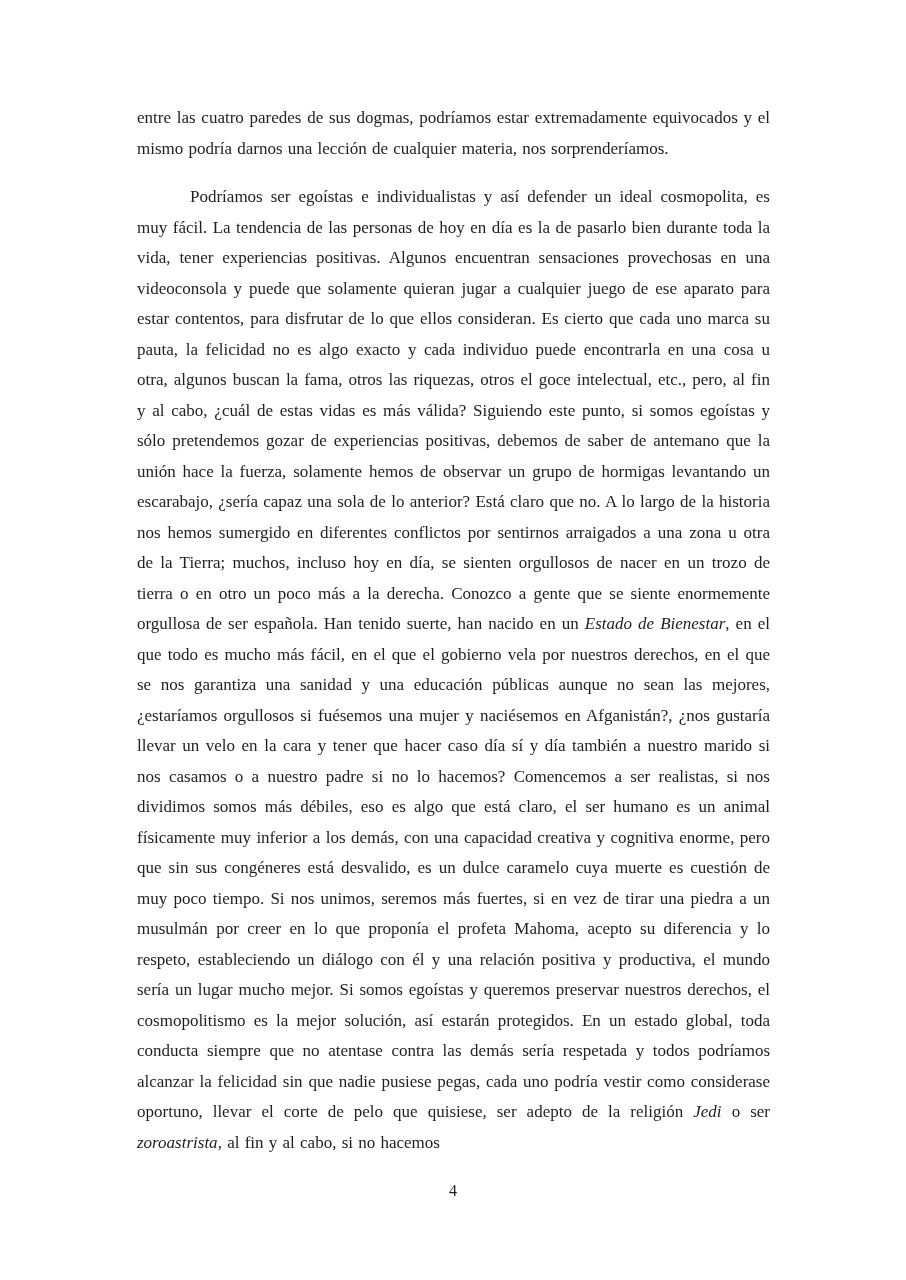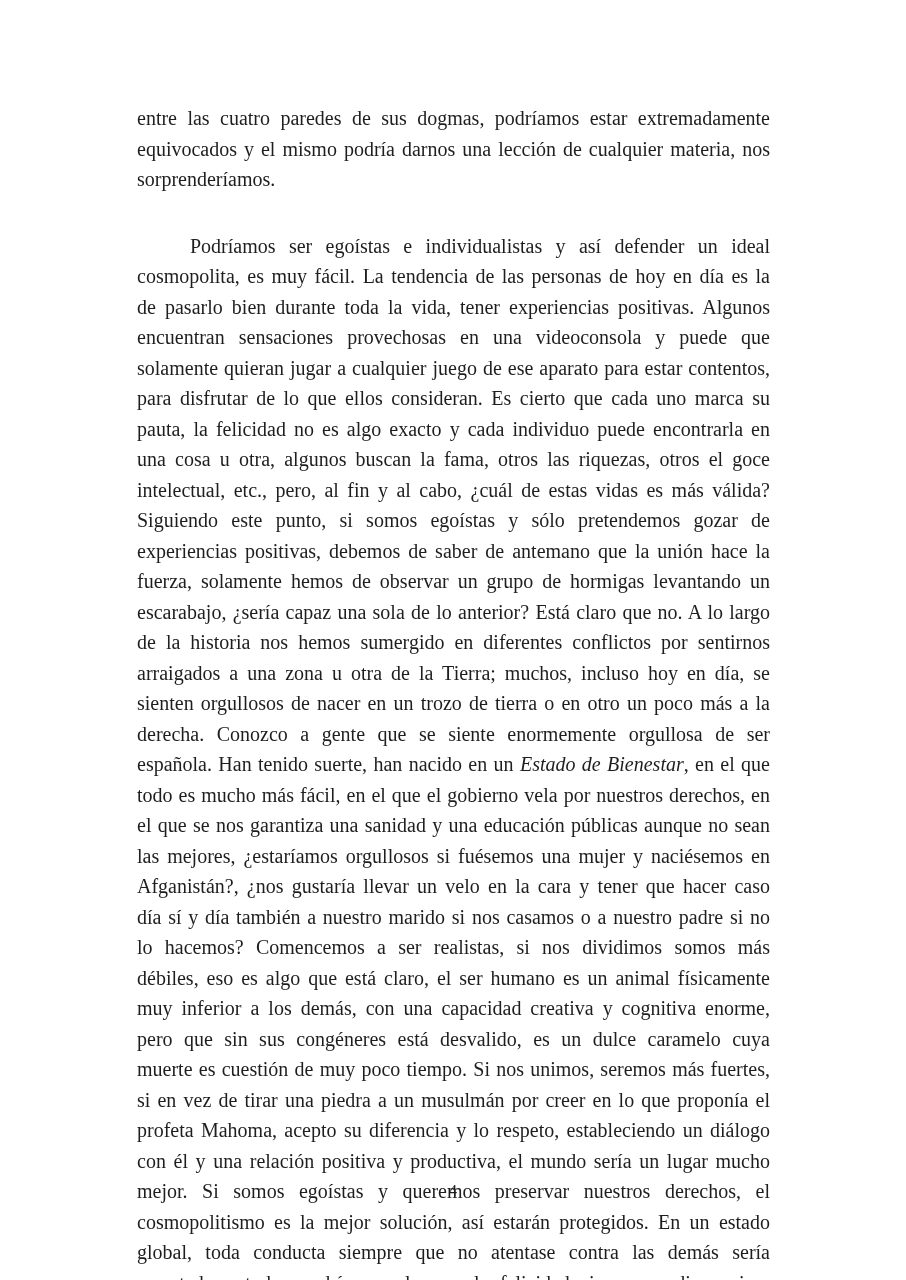--- a/index.html
+++ b/index.html
@@ -18,27 +18,27 @@
     }
     .text-body {
       position: absolute;
       top: 103px;
       left: 137px;
       width: 633px;
     }
     p.para {
       margin: 0;
       text-align: justify;
-      font-size: 20px;
+      font-size: 17px;
       line-height: 30.5px;
       color: #1e1e1e;
       word-spacing: 1px;
     }
     p.para + p.para {
-      margin-top: 36px;
+      margin-top: 18px;
     }
     p.para.indent {
       text-indent: 53px;
     }
     .italic {
       font-style: italic;
     }
     .page-number {
       position: absolute;
       top: 1182px;

